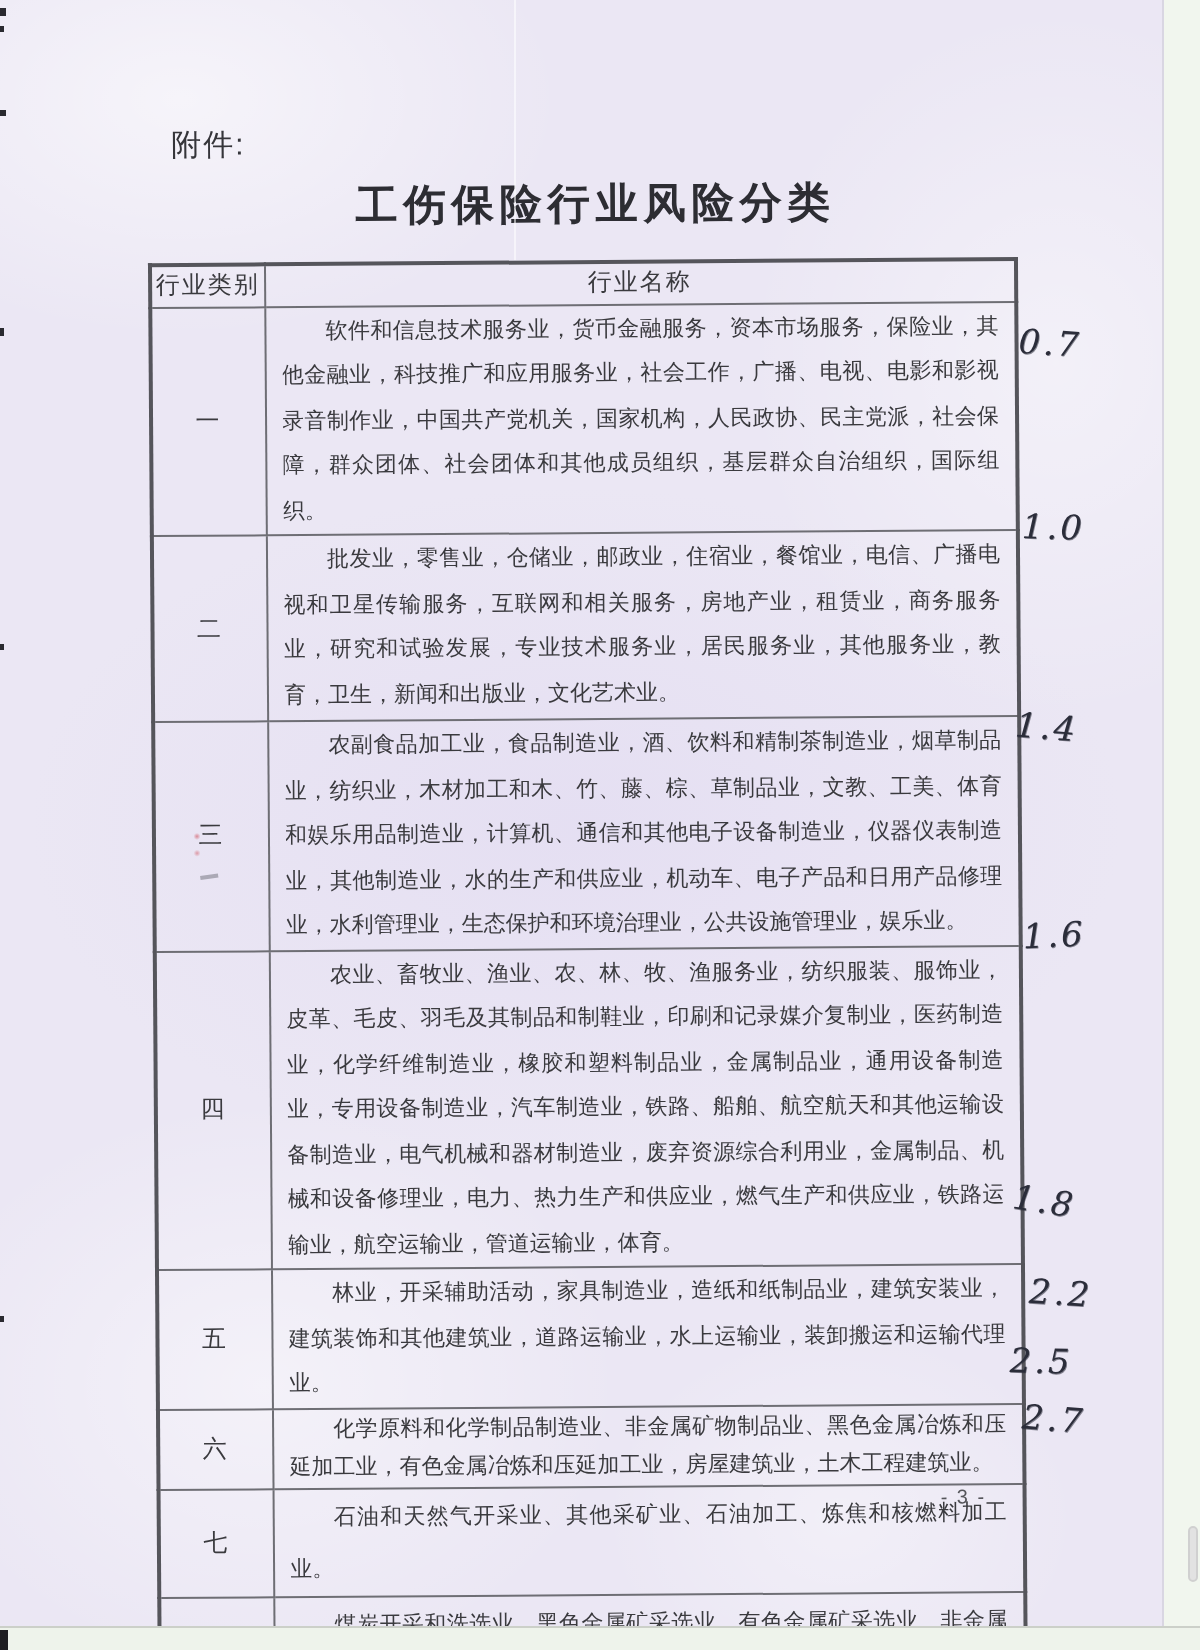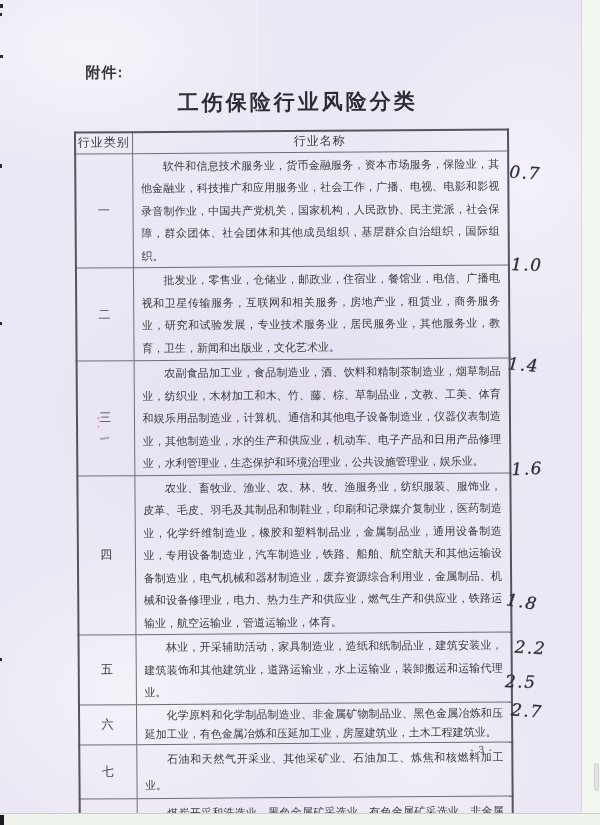--- a/index.html
+++ b/index.html
@@ -12,21 +12,21 @@
       radial-gradient(ellipse 260px 300px at 88% 22%, rgba(255,255,255,.40), transparent 60%),
       radial-gradient(ellipse 420px 260px at 48% 50%, rgba(221,213,240,.45), transparent 65%),
       radial-gradient(ellipse 300px 240px at 22% 84%, rgba(255,255,255,.45), transparent 60%),
       radial-gradient(ellipse 200px 160px at 70% 92%, rgba(255,255,255,.35), transparent 60%),
       #ebe7f4;
   }
   .skew { position: absolute; inset: 0; transform: rotate(-0.4deg); transform-origin: 300px 420px; }
 
   .attachment {
     position: absolute; left: 88px; top: 62px;
-    font-size: 15px; font-weight: bold; color: #35353a; letter-spacing: 1px;
+    font-size: 15px; font-weight: normal; color: #35353a; letter-spacing: 1px;
   }
   .title {
     position: absolute; left: 0; top: 88px; width: 600px;
     text-align: center; font-size: 21px; font-weight: bold;
     color: #2d2d33; letter-spacing: 3px;
   }
 
   table.risk-table {
     position: absolute; left: 76px; top: 130px; width: 435px;
     border-collapse: collapse; table-layout: fixed;

